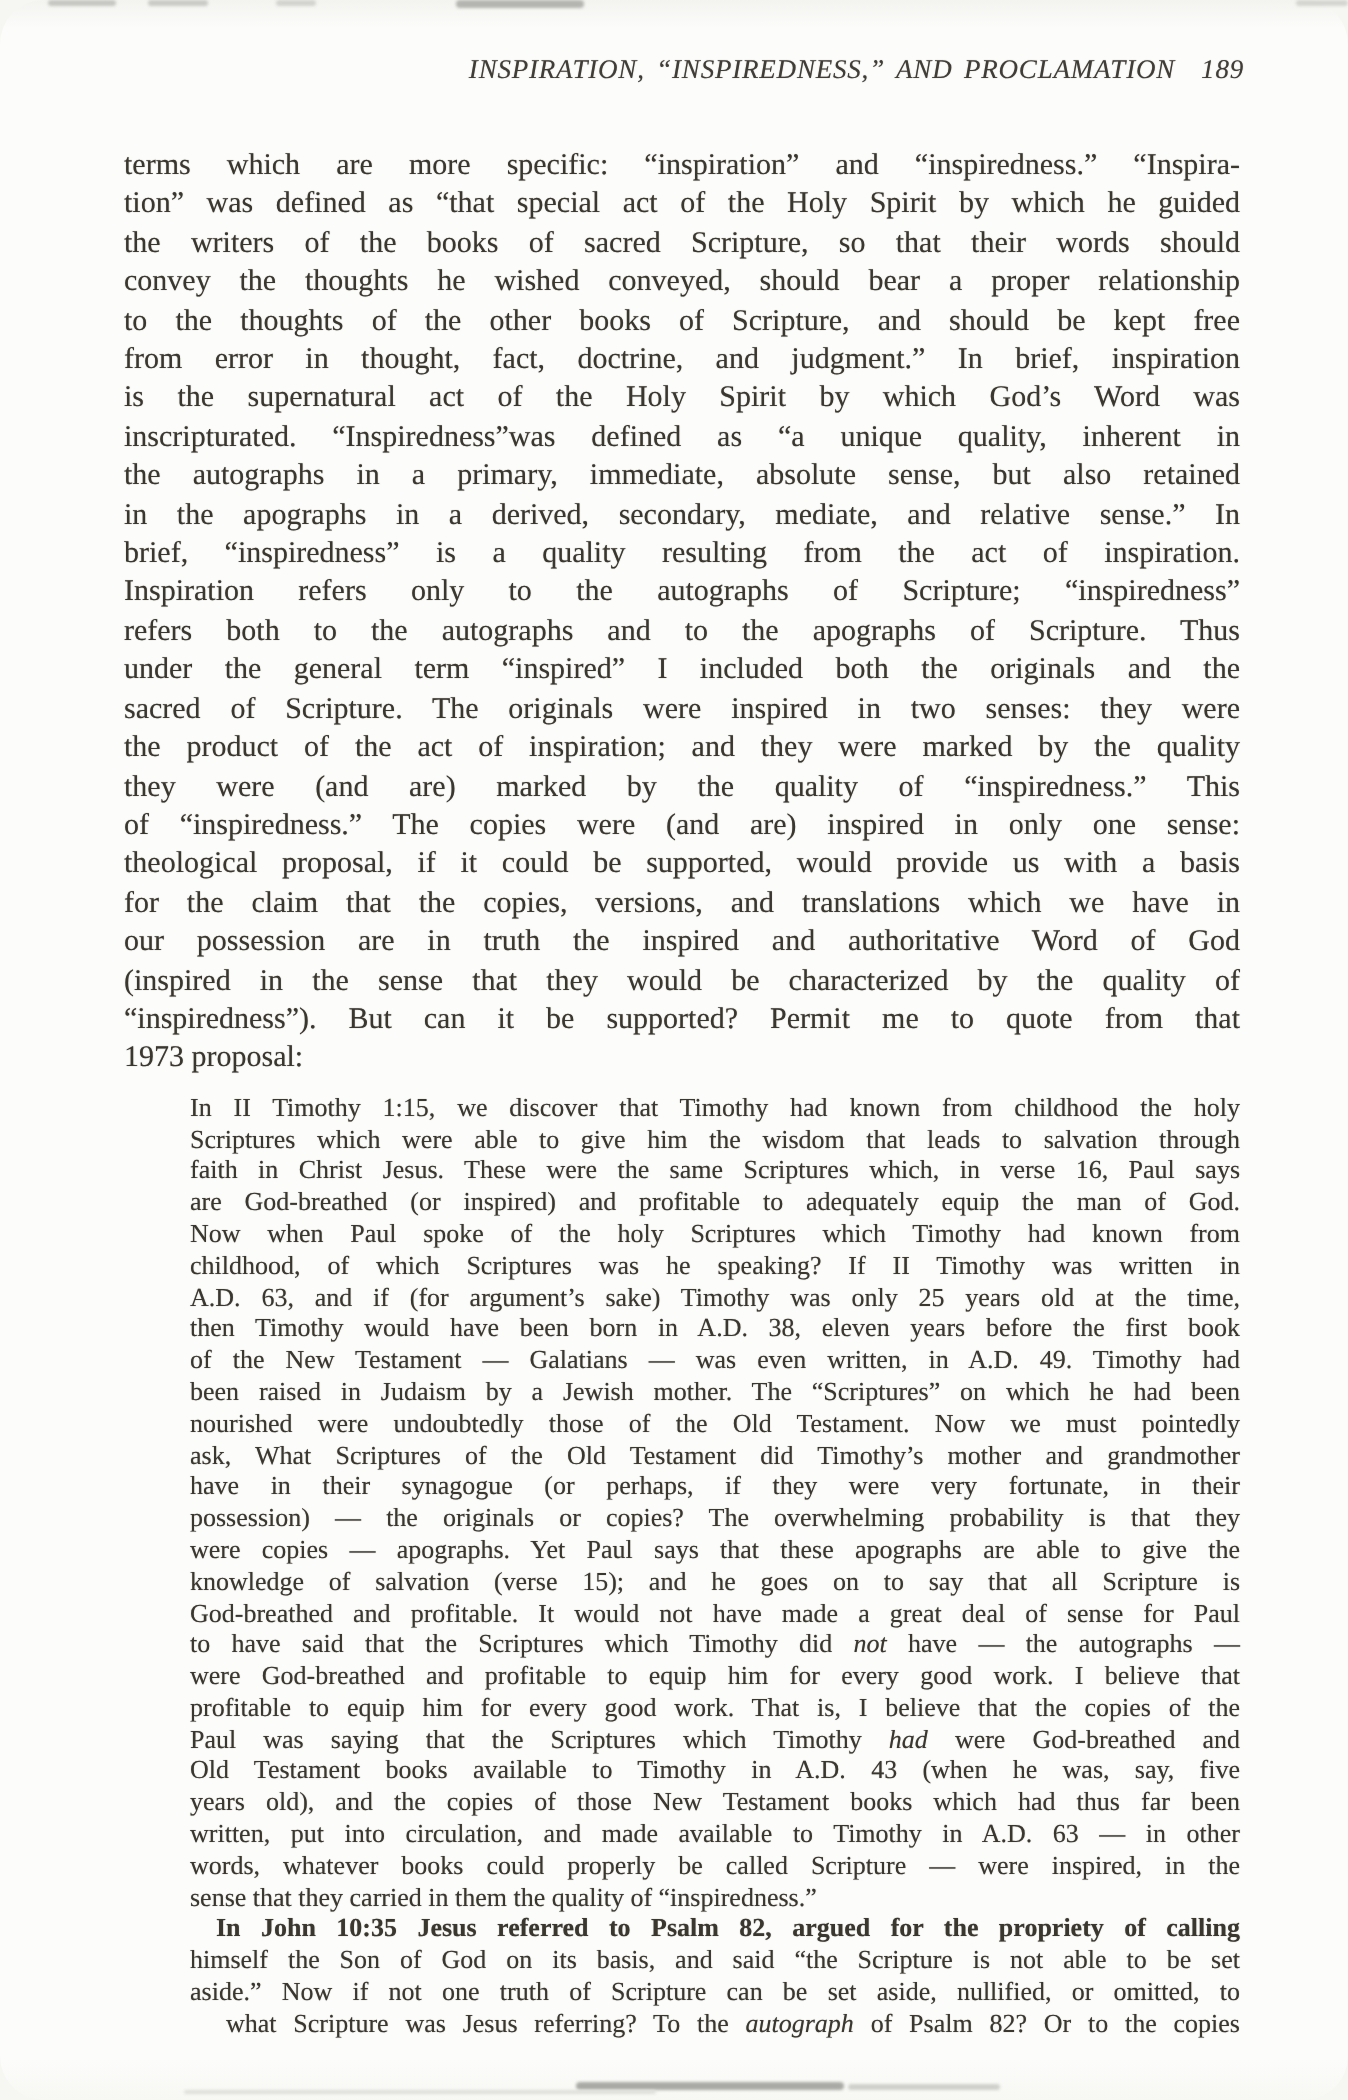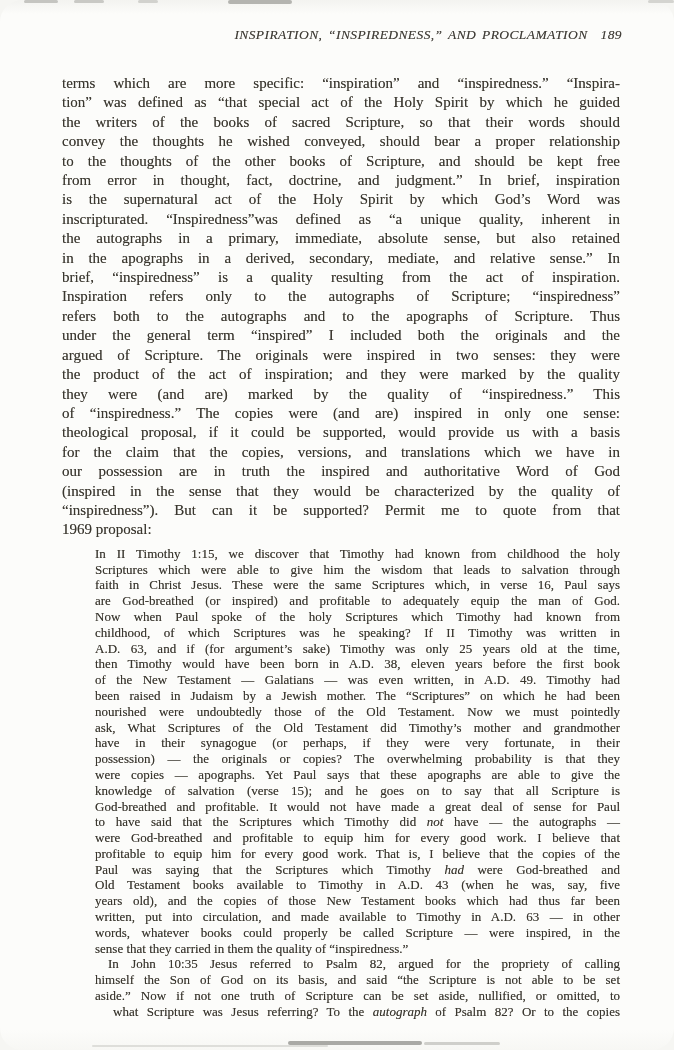--- a/index.html
+++ b/index.html
@@ -39,21 +39,21 @@
   }
   .text-line {
     text-align: justify;
     text-align-last: justify;
   }
   .text-line.last-line { text-align-last: left; }
   .main-line  { font-size: 15px;  line-height: 19.4px; }
   .quote { margin-left: 33px; width: 525px; }
   .q1 { margin-top: 6px; }
   .quote-line { font-size: 13px; line-height: 15.8px; }
-  .q2 > div:first-of-type { text-indent: 13px; }
+  .q2 > div:first-of-type { text-indent: 13px; font-weight: bold; }
   .q2 .last-line { text-align-last: justify; margin-left: 18px; }
   i { font-style: italic; }
 </style>
 </head>
 <body>
 
 <div class="page">
 
   <div class="smudge" style="left:24px;top:0;width:34px;height:3px;background:#c5c5c1;"></div>
   <div class="smudge" style="left:74px;top:0;width:30px;height:3px;background:#c9c9c5;"></div>
@@ -76,30 +76,30 @@
         <div class="text-line main-line">to the thoughts of the other books of Scripture, and should be kept free</div>
         <div class="text-line main-line">from error in thought, fact, doctrine, and judgment.” In brief, inspiration</div>
         <div class="text-line main-line">is the supernatural act of the Holy Spirit by which God’s Word was</div>
         <div class="text-line main-line">inscripturated. “Inspiredness”was defined as “a unique quality, inherent in</div>
         <div class="text-line main-line">the autographs in a primary, immediate, absolute sense, but also retained</div>
         <div class="text-line main-line">in the apographs in a derived, secondary, mediate, and relative sense.” In</div>
         <div class="text-line main-line">brief, “inspiredness” is a quality resulting from the act of inspiration.</div>
         <div class="text-line main-line">Inspiration refers only to the autographs of Scripture; “inspiredness”</div>
         <div class="text-line main-line">refers both to the autographs and to the apographs of Scripture. Thus</div>
         <div class="text-line main-line">under the general term “inspired” I included both the originals and the</div>
-        <div class="text-line main-line">argued of Scripture. The originals were inspired in two senses: they were</div>
+        <div class="text-line main-line">sacred of Scripture. The originals were inspired in two senses: they were</div>
         <div class="text-line main-line">the product of the act of inspiration; and they were marked by the quality</div>
         <div class="text-line main-line">they were (and are) marked by the quality of “inspiredness.” This</div>
         <div class="text-line main-line">of “inspiredness.” The copies were (and are) inspired in only one sense:</div>
         <div class="text-line main-line">theological proposal, if it could be supported, would provide us with a basis</div>
         <div class="text-line main-line">for the claim that the copies, versions, and translations which we have in</div>
         <div class="text-line main-line">our possession are in truth the inspired and authoritative Word of God</div>
         <div class="text-line main-line">(inspired in the sense that they would be characterized by the quality of</div>
         <div class="text-line main-line">“inspiredness”). But can it be supported? Permit me to quote from that</div>
-        <div class="text-line main-line last-line">1969 proposal:</div>
+        <div class="text-line main-line last-line">1973 proposal:</div>
       </div>
 
     <div class="para quote q1">
 
     <div class="text-line quote-line">In II Timothy 1:15, we discover that Timothy had known from childhood the holy</div>
         <div class="text-line quote-line">Scriptures which were able to give him the wisdom that leads to salvation through</div>
         <div class="text-line quote-line">faith in Christ Jesus. These were the same Scriptures which, in verse 16, Paul says</div>
         <div class="text-line quote-line">are God-breathed (or inspired) and profitable to adequately equip the man of God.</div>
         <div class="text-line quote-line">Now when Paul spoke of the holy Scriptures which Timothy had known from</div>
         <div class="text-line quote-line">childhood, of which Scriptures was he speaking? If II Timothy was written in</div>

